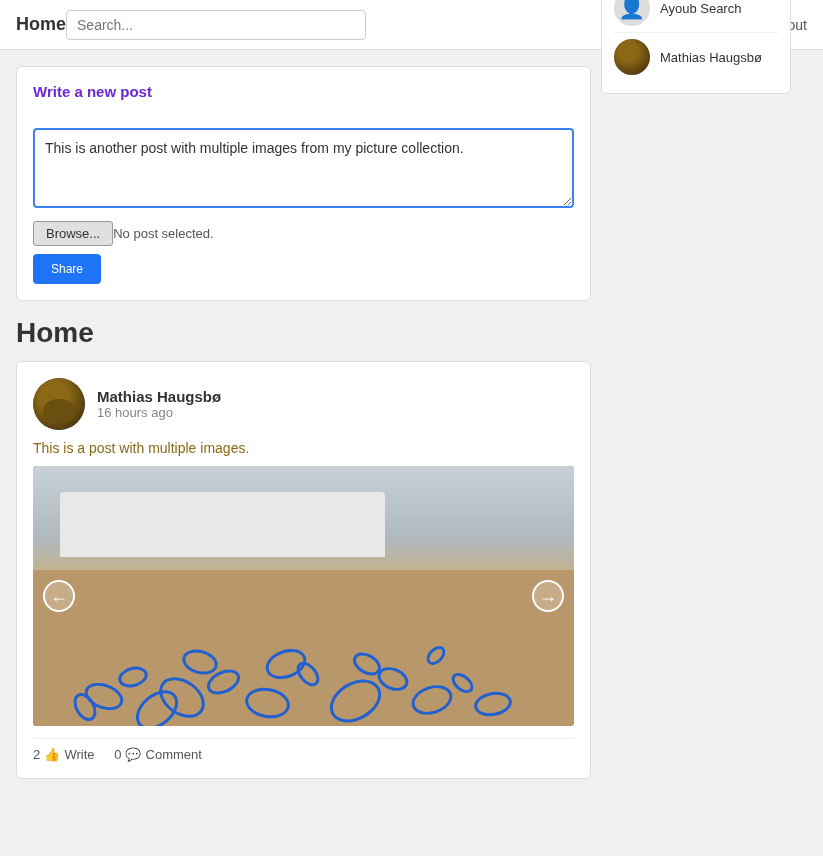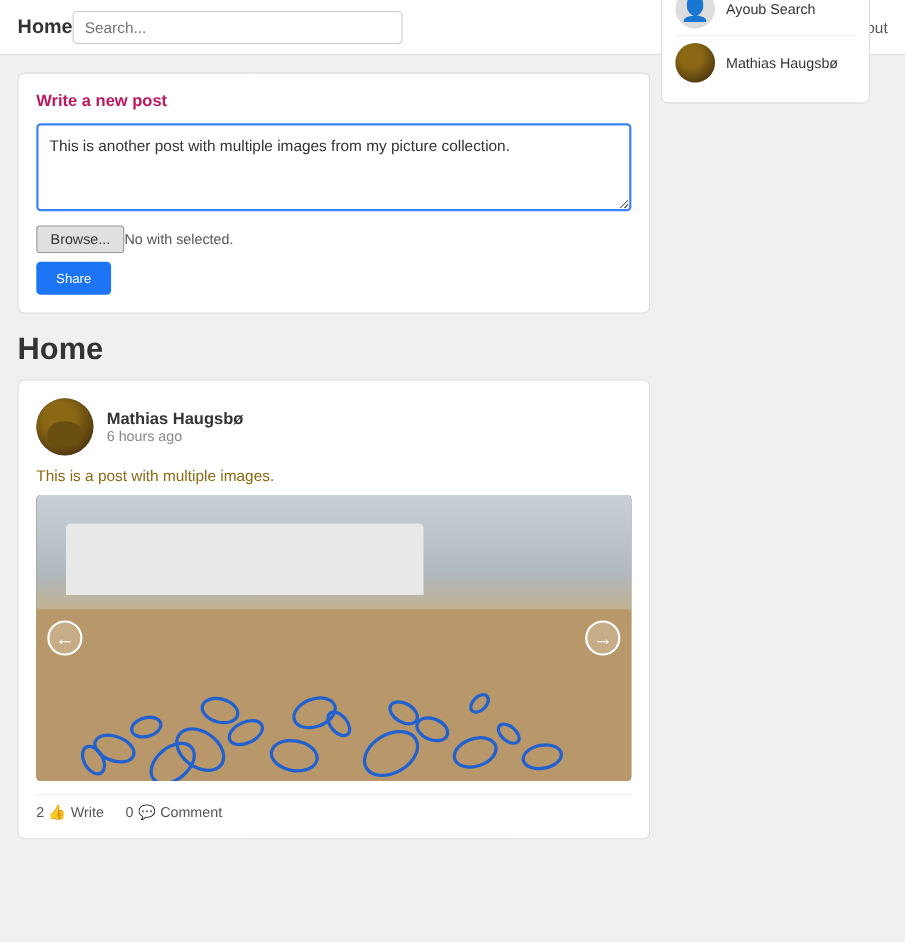--- a/index.html
+++ b/index.html
@@ -66,22 +66,22 @@
     .write-post-card {
       background: #fff;
       border: 1px solid #ddd;
       border-radius: 6px;
       padding: 16px;
       margin-bottom: 16px;
     }
     .write-post-title {
       font-size: 15px;
       font-weight: bold;
-      margin-bottom: 12px;
-      color: #be185d;
+      margin-bottom: 28px;
+      color: #6d28d9;
     }
     .post-textarea {
       width: 100%;
       border: 2px solid #3b82f6;
       border-radius: 4px;
       padding: 10px;
       font-size: 14px;
       color: #333;
       resize: vertical;
       min-height: 80px;
@@ -367,35 +367,35 @@
 
 <div class="layout">
 
   <div class="main-column">
 
     <div class="write-post-card">
       <div class="write-post-title">Write a new post</div>
       <textarea class="post-textarea" style="">This is another post with multiple images from my picture collection.</textarea>
       <div class="file-row">
         <button class="browse-btn">Browse...</button>
-        <span class="no-files-text">No with selected.</span>
+        <span class="no-files-text">No post selected.</span>
       </div>
       <button class="share-btn">Share</button>
     </div>
 
     <h2 class="feed-title">Home</h2>
 
     <div class="post-card">
       <div class="post-header">
         <div class="avatar">
           <div class="avatar-img"></div>
         </div>
         <div class="post-user-info">
           <span class="post-username">Mathias Haugsbø</span>
-          <span class="post-time">6 hours ago</span>
+          <span class="post-time">16 hours ago</span>
         </div>
       </div>
       <p class="post-text">This is a post with multiple images.</p>
 
       <div class="image-slider">
         <div class="slider-bg">
 
           <div class="rope-overlay">
             <div class="rope-squiggles">
 

